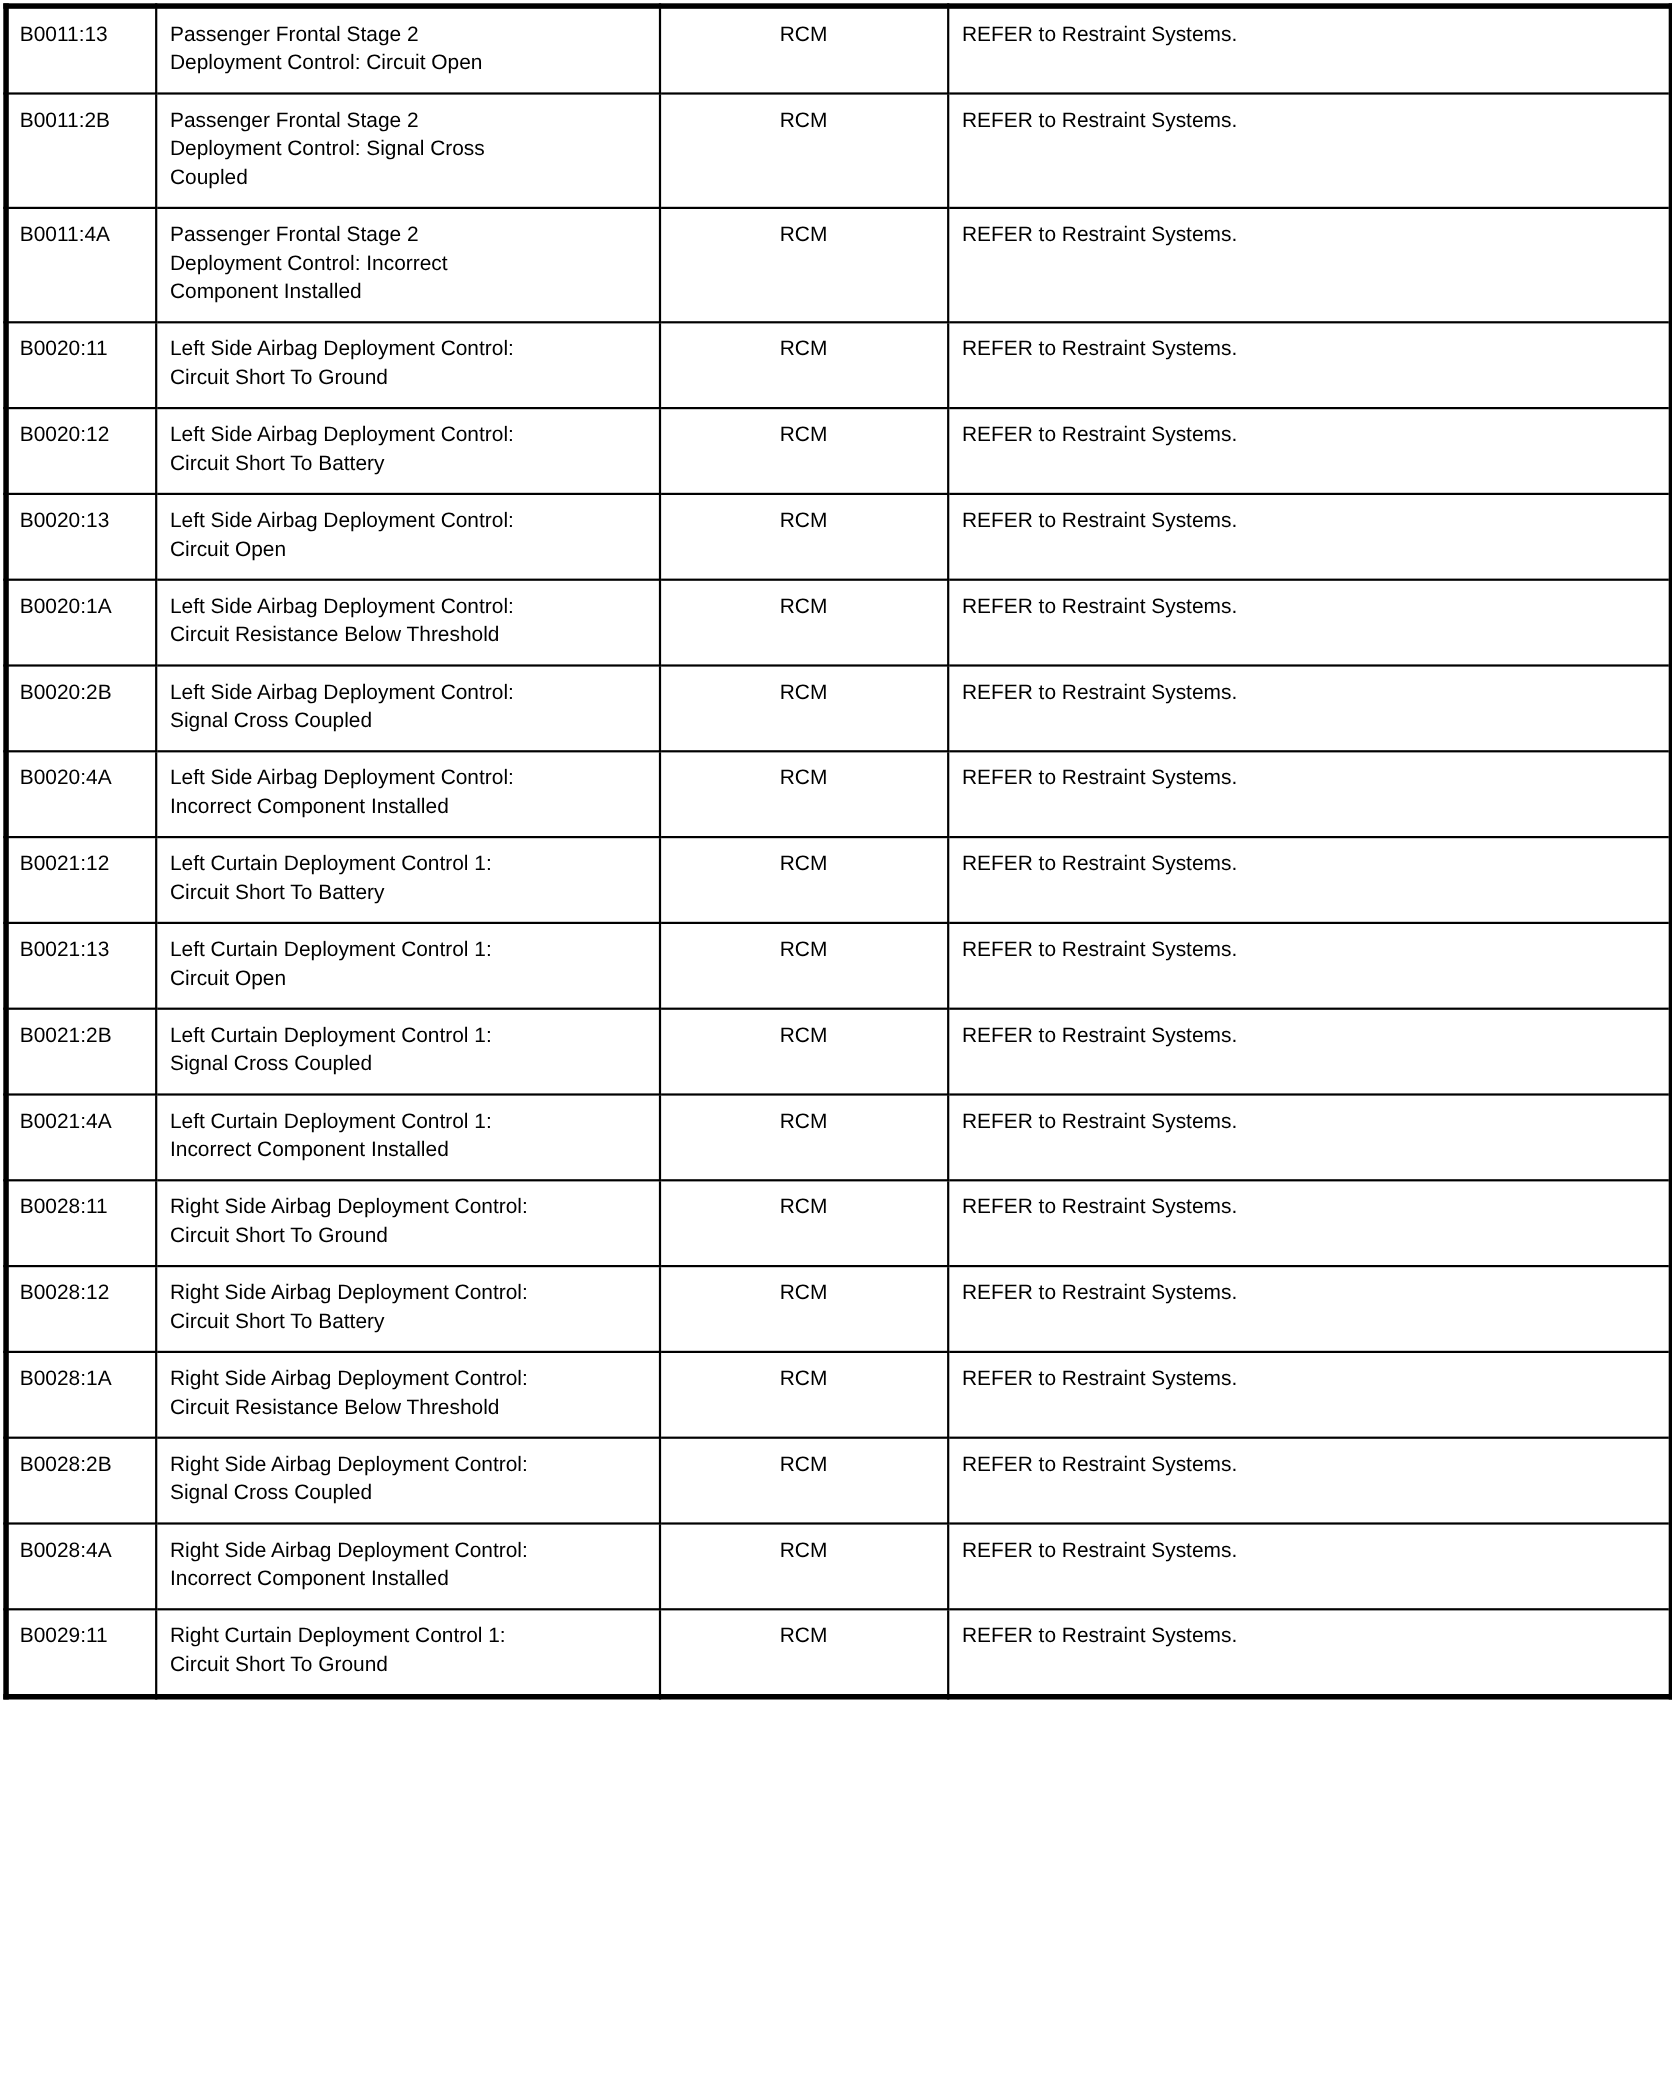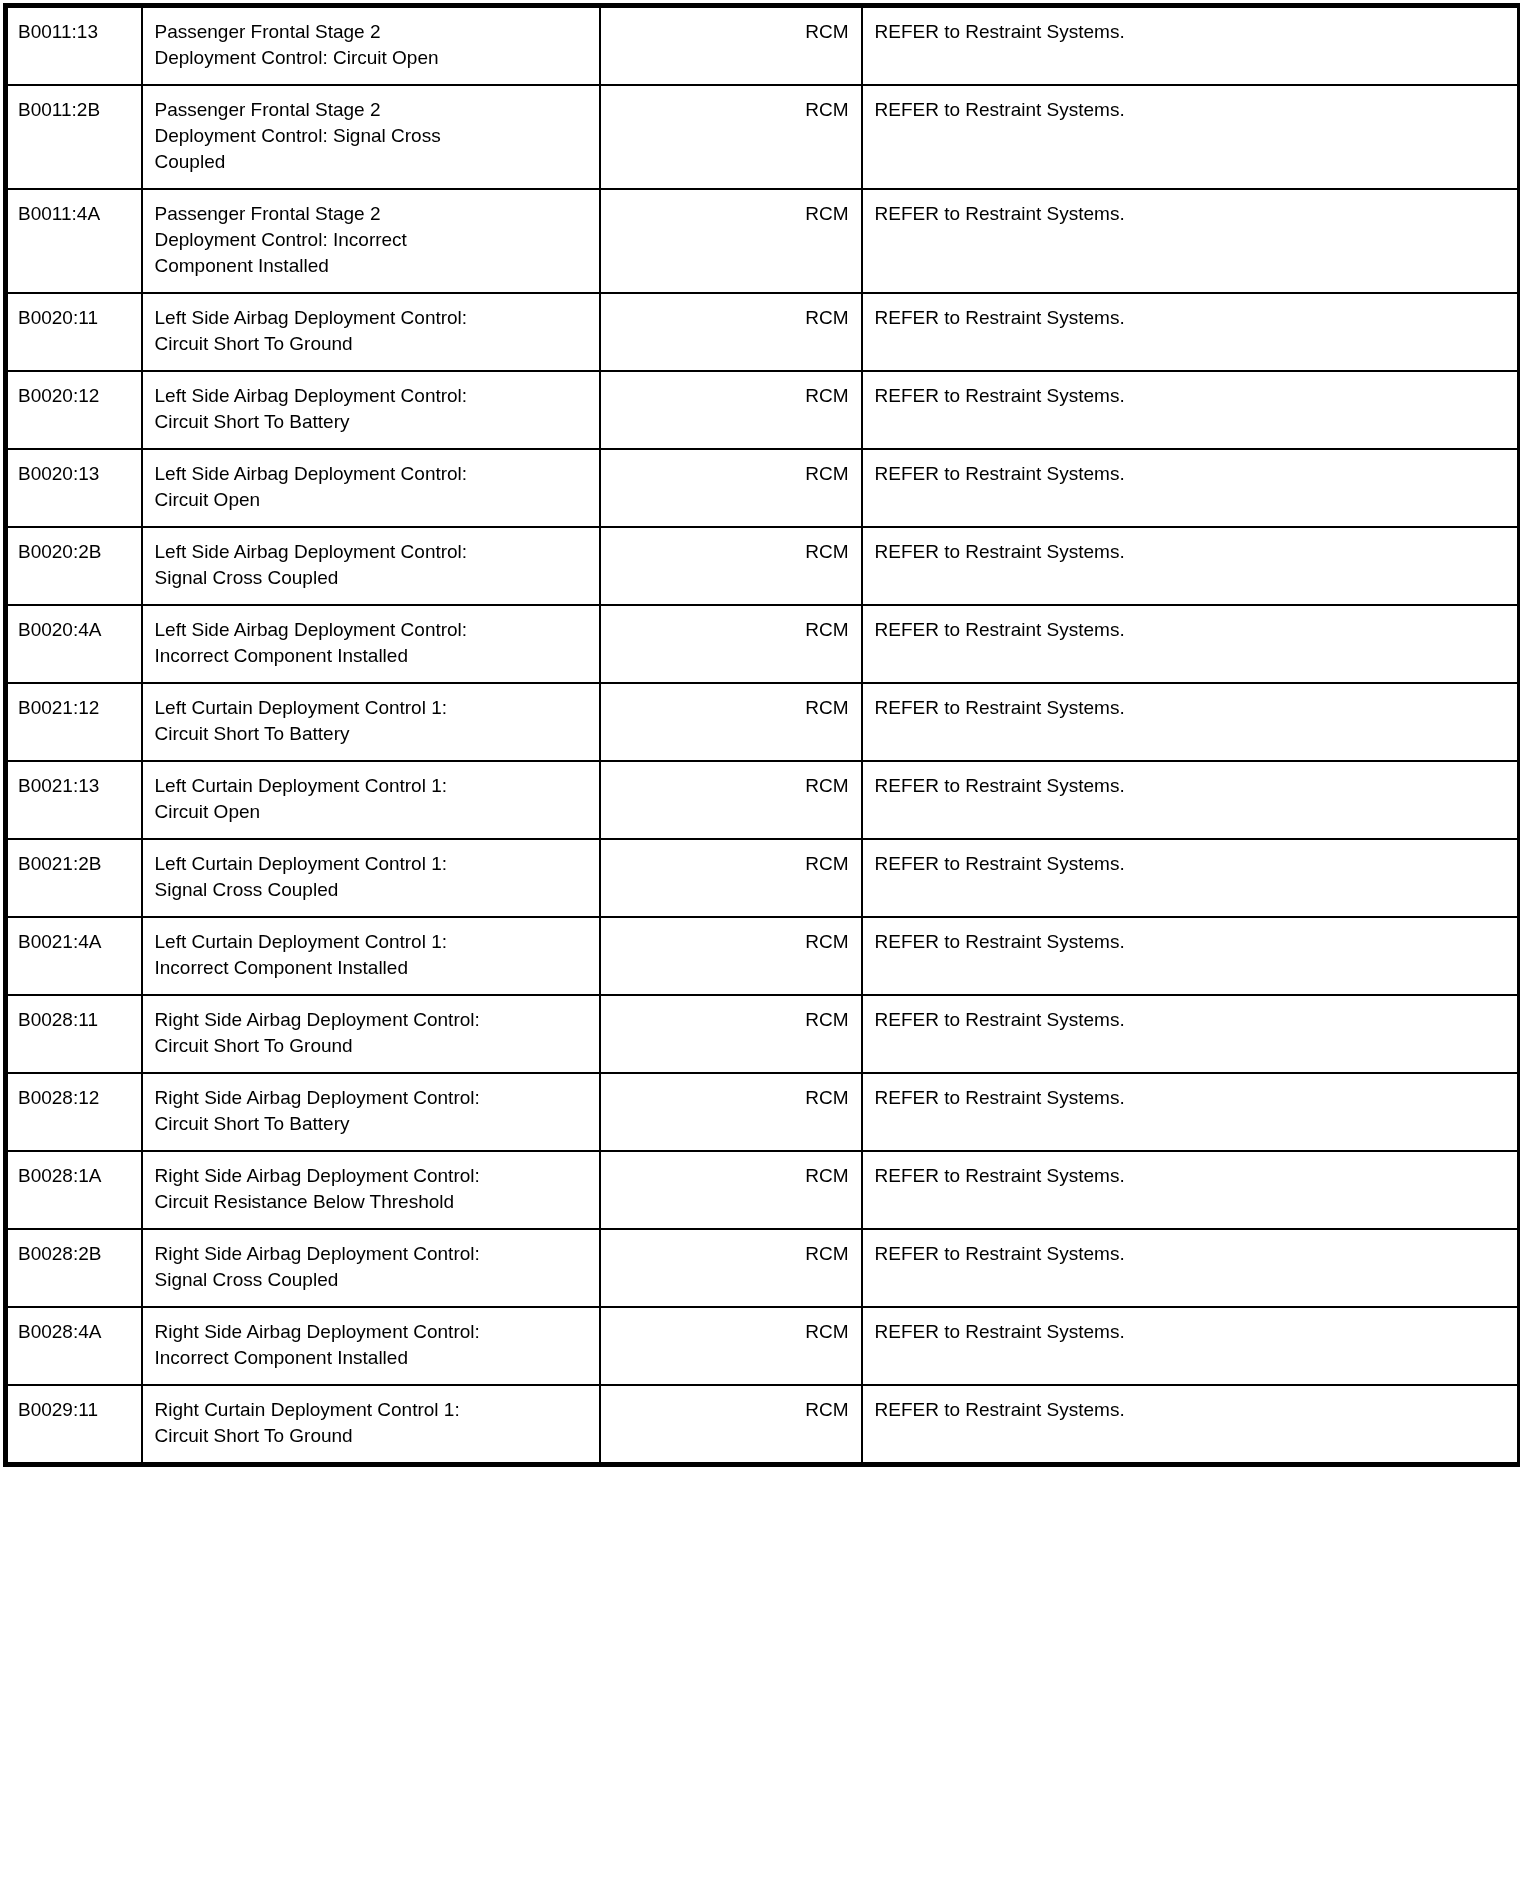--- a/index.html
+++ b/index.html
@@ -22,21 +22,21 @@
     table-layout: fixed;
     border: 5px solid #000000;
   }
   td {
     border: 2px solid #000000;
     vertical-align: top;
     padding: 11px 12px 13px 12px;
     line-height: 26px;
   }
   td.col-code { padding-left: 10px; padding-right: 16px; }
-  td.col-module { text-align: right; }
+  td.col-module { text-align: center; }
   .cell-text { white-space: pre-line; }
   col.c-code   { width: 136px; }
   col.c-desc   { width: 458px; }
   col.c-module { width: 262px; }
   col.c-action { width: 658px; }
 </style>
 </head>
 <body>
 
 <table class="dtc-table">
@@ -134,20 +134,35 @@
     </td>
     <td class="col-module">
       <div class="cell-text">RCM</div>
     </td>
     <td class="col-action">
       <div class="cell-text">REFER to Restraint Systems.</div>
     </td>
   </tr>
       <tr>
     <td class="col-code">
+      <div class="cell-text">B0020:1A</div>
+    </td>
+    <td class="col-desc">
+      <div class="cell-text">Left Side Airbag Deployment Control:
+Circuit Resistance Below Threshold</div>
+    </td>
+    <td class="col-module">
+      <div class="cell-text">RCM</div>
+    </td>
+    <td class="col-action">
+      <div class="cell-text">REFER to Restraint Systems.</div>
+    </td>
+  </tr>
+      <tr>
+    <td class="col-code">
       <div class="cell-text">B0020:2B</div>
     </td>
     <td class="col-desc">
       <div class="cell-text">Left Side Airbag Deployment Control:
 Signal Cross Coupled</div>
     </td>
     <td class="col-module">
       <div class="cell-text">RCM</div>
     </td>
     <td class="col-action">

